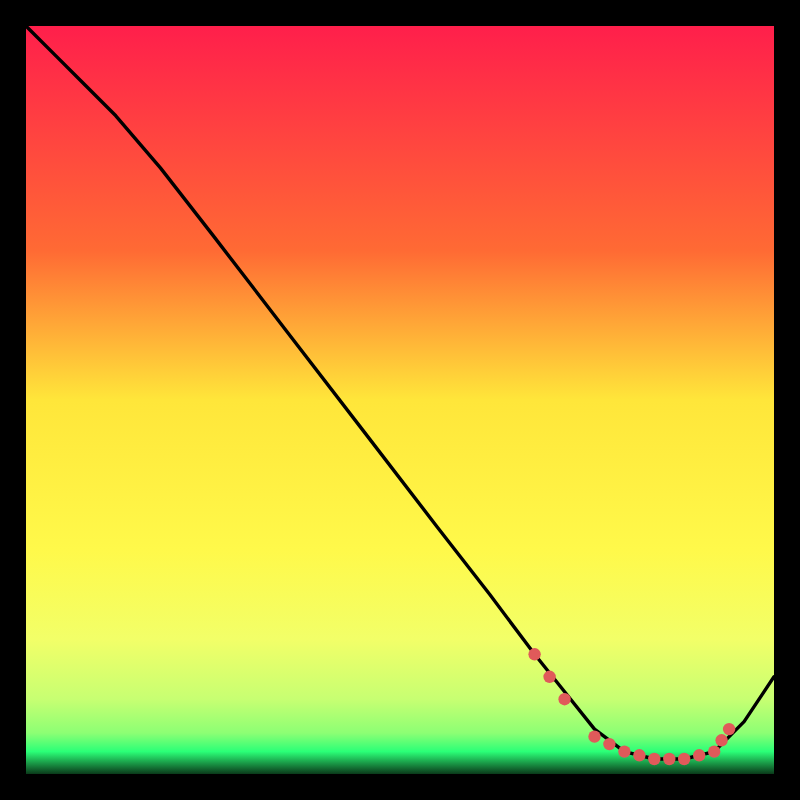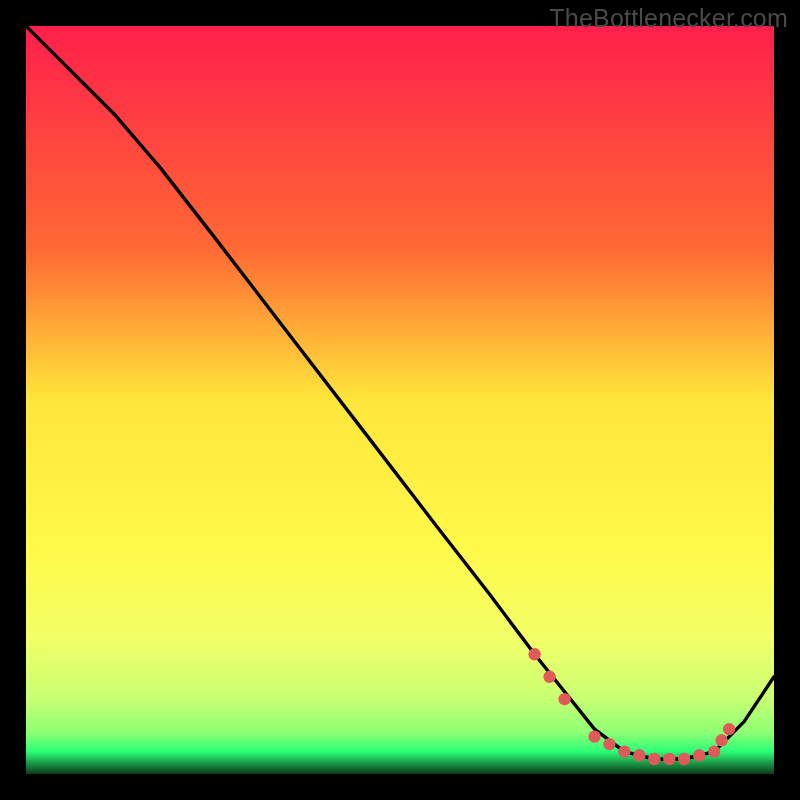--- a/index.html
+++ b/index.html
@@ -33,21 +33,20 @@
     top: 26px;
     width: 748px;
     height: 748px;
   }
   svg { display: block; }
 </style>
 </head>
 <body>
 
 <div class="frame">
-  <div class="watermark">TheBottlenecker.com</div>
 
   <div class="plot">
     <svg id="chart-svg" width="748" height="748" viewBox="0 0 748 748">
         <defs>
           <linearGradient id="bg-grad" x1="0" y1="0" x2="0" y2="1">
             <stop offset="0" stop-color="#ff1f4b"></stop>
             <stop offset="0.3" stop-color="#ff6a34"></stop>
             <stop offset="0.5" stop-color="#ffe63a"></stop>
             <stop offset="0.7" stop-color="#fff94a"></stop>
             <stop offset="0.82" stop-color="#f2ff68"></stop>

